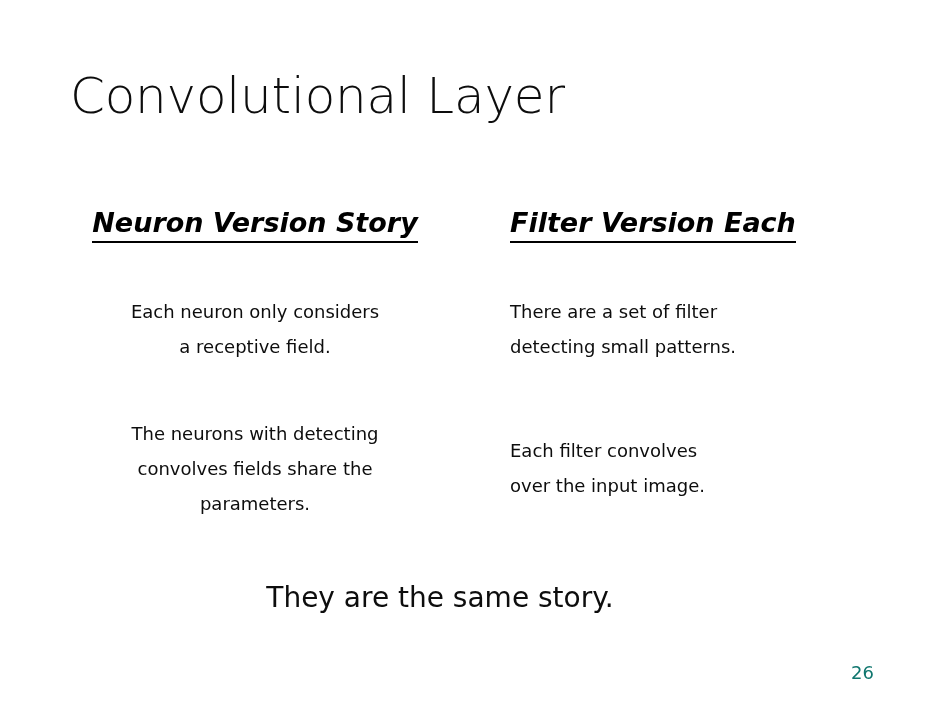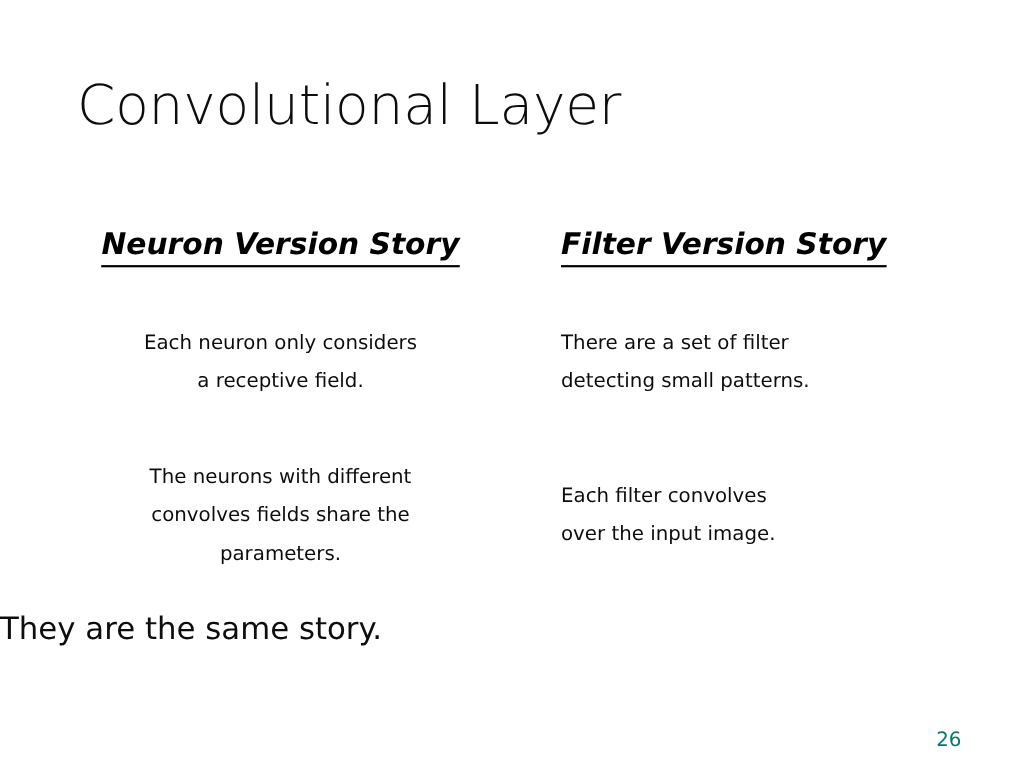--- a/index.html
+++ b/index.html
@@ -84,23 +84,23 @@
   }
   .pad-left-col  { padding-left: 110px; padding-right: 26px; }
   .pad-right-col { padding-left: 48px;  padding-right: 26px; }
 
   .cell-text .line { display: block; white-space: nowrap; }
 
   
   #caption {
     position: absolute;
     left: 0;
-    top: 552px;
+    top: 578px;
     width: 880px;
-    text-align: left;
+    text-align: center;
     font-size: 28px;
     line-height: 40px;
     color: #0d0d0d;
   }
 
   
   #page-number {
     position: absolute;
     right: 62px;
     top: 664px;
@@ -121,21 +121,21 @@
       <col class="col-left">
       <col class="col-right">
     </colgroup>
     <tbody>
 
       <tr class="hdr-row">
         <td class="rule-top rule-bottom cell-left hdr-left-pad">
           <span class="hdr-text">Neuron Version Story</span>
         </td>
         <td class="rule-top rule-bottom hdr-right-pad">
-          <span class="hdr-text">Filter Version Story</span>
+          <span class="hdr-text">Filter Version Each</span>
         </td>
       </tr>
 
       <tr class="body-row-1">
         <td class="rule-bottom cell-left pad-left-col">
           <div class="cell-text">
             <span class="line">Each neuron only considers</span>
             <span class="line">a receptive field.</span>
           </div>
         </td>
@@ -143,21 +143,21 @@
           <div class="cell-text">
             <span class="line">There are a set of filter</span>
             <span class="line">detecting small patterns.</span>
           </div>
         </td>
       </tr>
 
       <tr class="body-row-2">
         <td class="rule-bottom cell-left pad-left-col">
           <div class="cell-text">
-            <span class="line">The neurons with different</span>
+            <span class="line">The neurons with detecting</span>
             <span class="line">convolves fields share the</span>
             <span class="line">parameters.</span>
           </div>
         </td>
         <td class="rule-bottom pad-right-col">
           <div class="cell-text">
             <span class="line">Each filter convolves</span>
             <span class="line">over the input image.</span>
           </div>
         </td>

